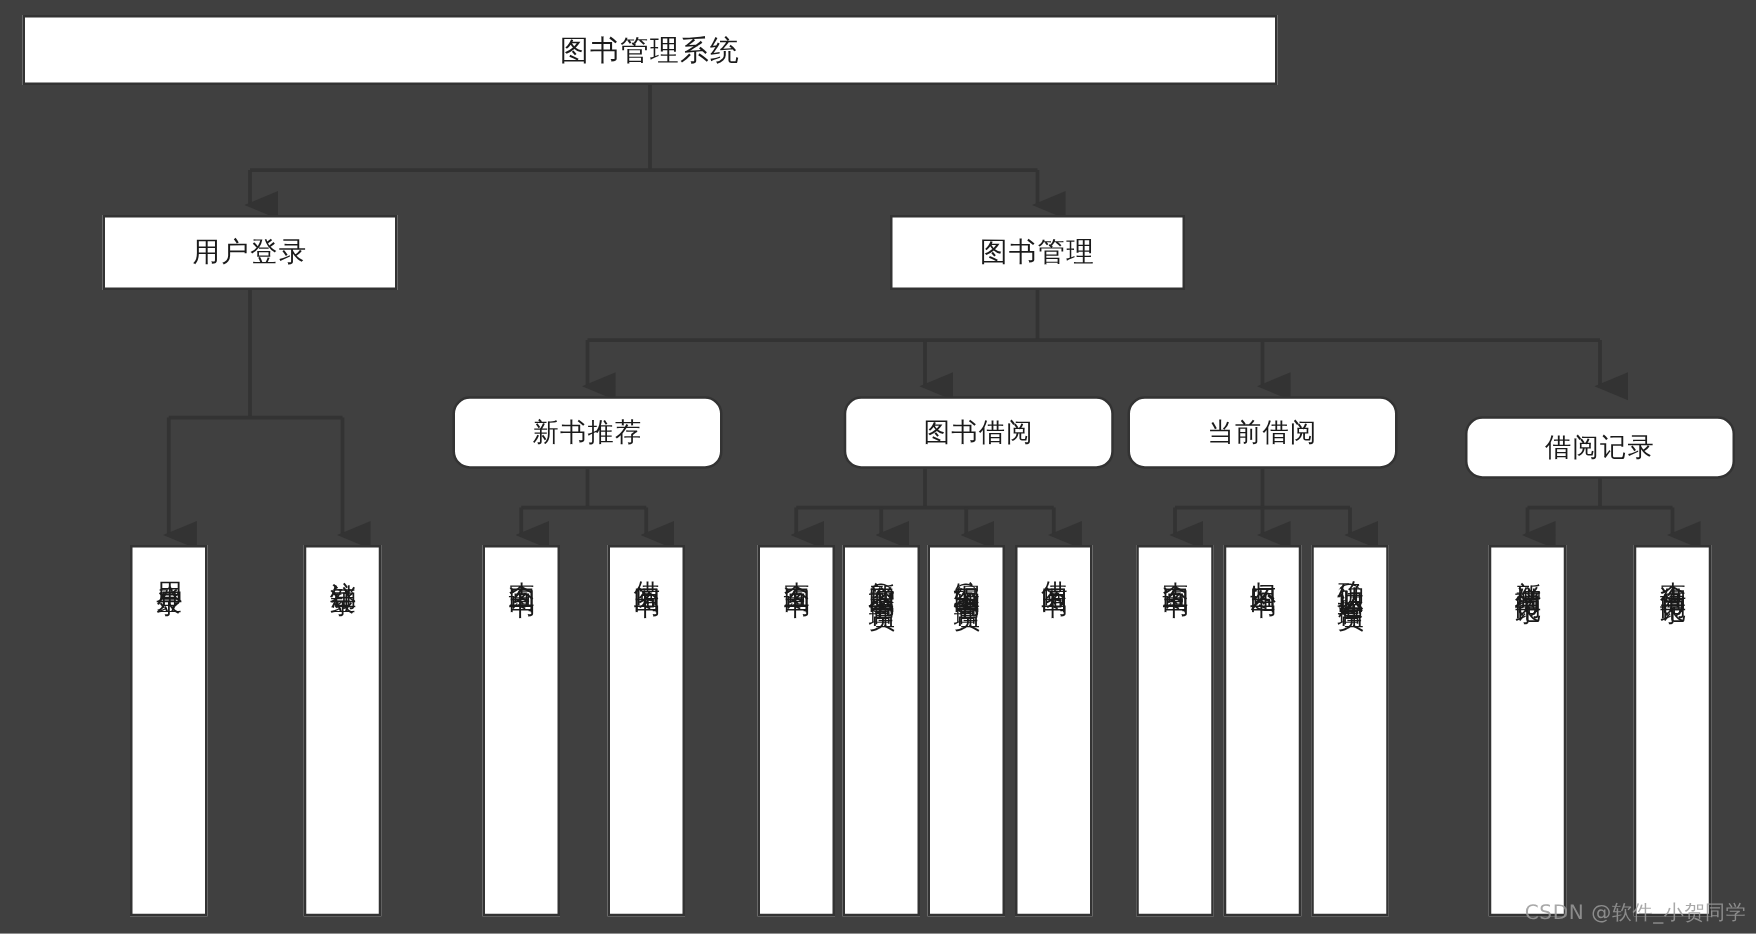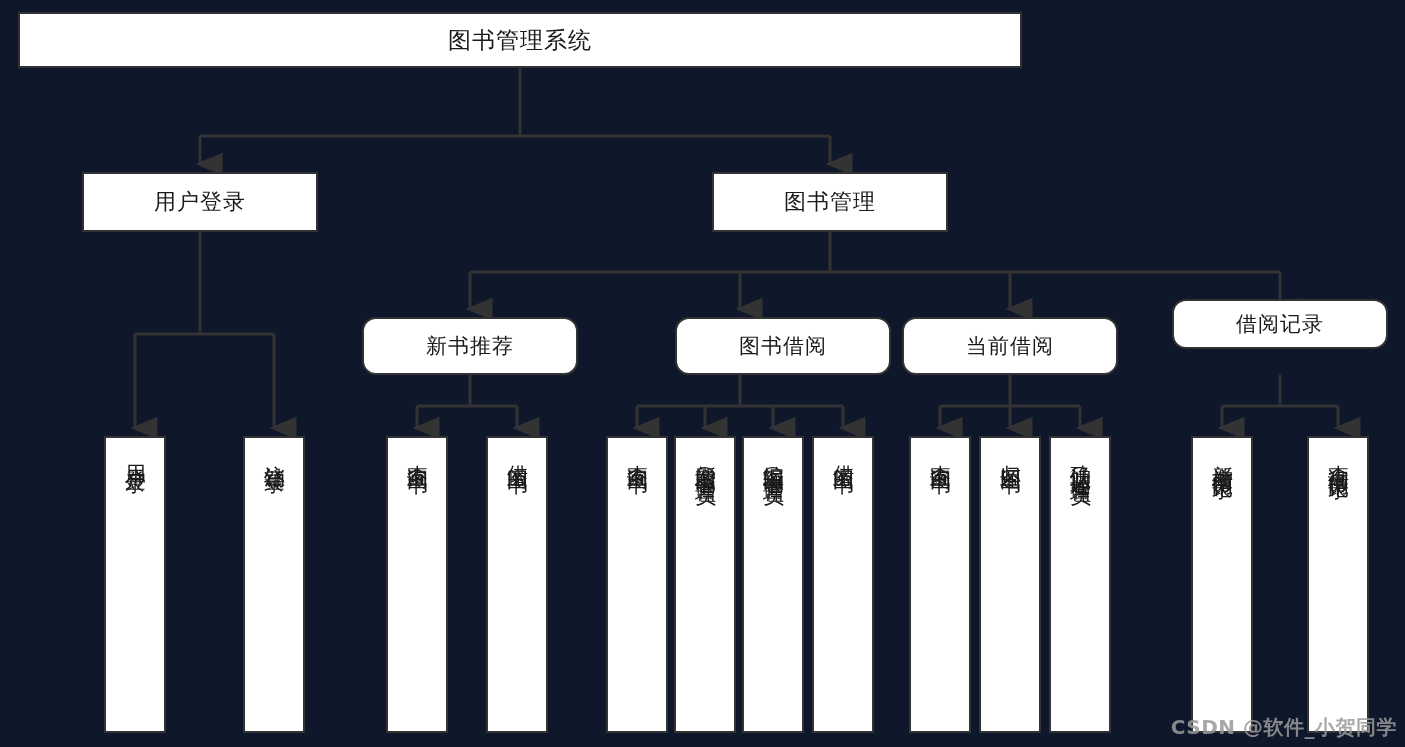--- a/index.html
+++ b/index.html
@@ -8,21 +8,21 @@
     padding: 0;
     background: #ffffff;
   }
   body {
     font-family: "DejaVu Sans", "Liberation Sans", sans-serif;
   }
   #diagram-root {
     position: relative;
     width: 1405px;
     height: 747px;
-    background: #0f172a;
+    background: #404040;
     overflow: hidden;
   }
   #edge-layer {
     position: absolute;
     left: 0;
     top: 0;
     width: 1405px;
     height: 747px;
     pointer-events: none;
   }
@@ -64,27 +64,26 @@
   }
   .hlabel {
     display: block;
     white-space: nowrap;
     letter-spacing: 1px;
   }
   #watermark {
     position: absolute;
     right: 8px;
     bottom: 6px;
-    font-size: 20px;
+    font-size: 16px;
     color: #9a9a9a;
     letter-spacing: 0.5px;
     white-space: nowrap;
     z-index: 5;
     opacity: 0.85;
-    font-weight: bold;
   }
 </style>
 </head>
 <body>
 
 <div id="diagram-root">
 
   <svg id="edge-layer" viewBox="0 0 1405 747" width="1405" height="747" xmlns="http://www.w3.org/2000/svg">
     <defs>
       <marker id="arrow" viewBox="0 0 12 12" refX="6" refY="10" markerWidth="9" markerHeight="9" orient="auto-start-reverse">
@@ -148,21 +147,21 @@
 
   <div class="node level3" style="left:362px; top:317px; width:216px; height:58px;">
     <span class="hlabel">新书推荐</span>
   </div>
   <div class="node level3" style="left:632px; top:317px; width:216px; height:58px;margin-left:43px;">
     <span class="hlabel">图书借阅</span>
   </div>
   <div class="node level3" style="left:902px; top:317px; width:216px; height:58px;align-items:center;">
     <span class="hlabel">当前借阅</span>
   </div>
-  <div class="node level3" style="left:1172px; top:299px; width:216px; height:50px;">
+  <div class="node level3" style="left:1172px; top:333px; width:216px; height:50px;">
     <span class="hlabel">借阅记录</span>
   </div>
 
   <div class="node leaf" style="left:104px; top:436px; width:62px; height:297px;">
     <span class="vlabel">用户登录</span>
   </div>
   <div class="node leaf" style="left:243px; top:436px; width:62px; height:297px;">
     <span class="vlabel">注销登录</span>
   </div>
 

